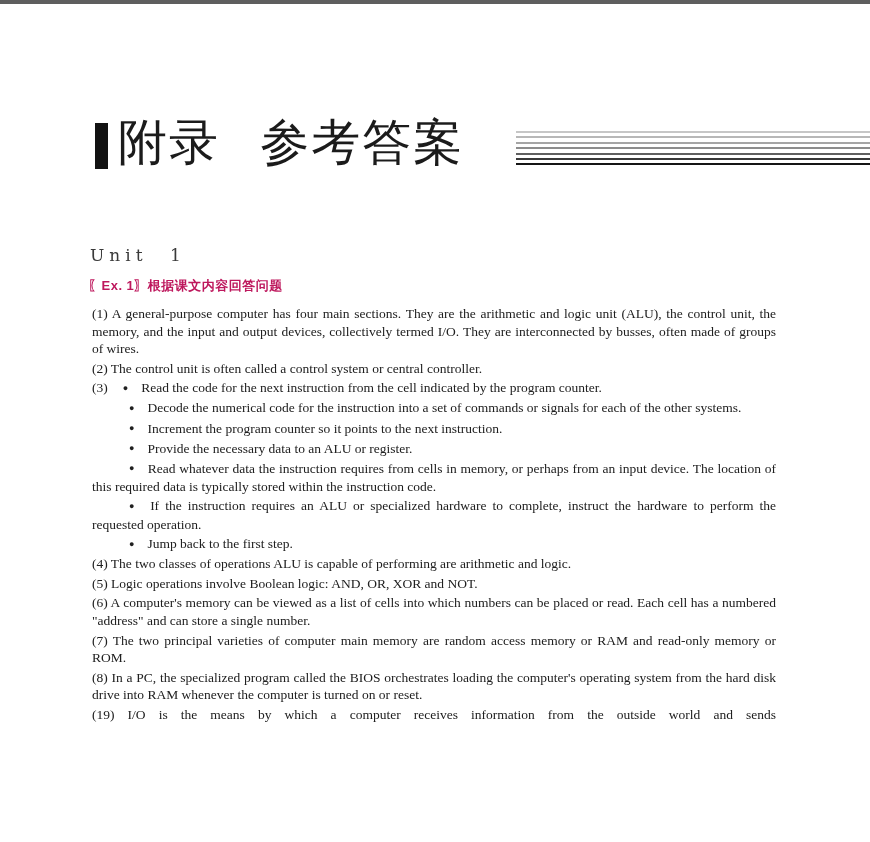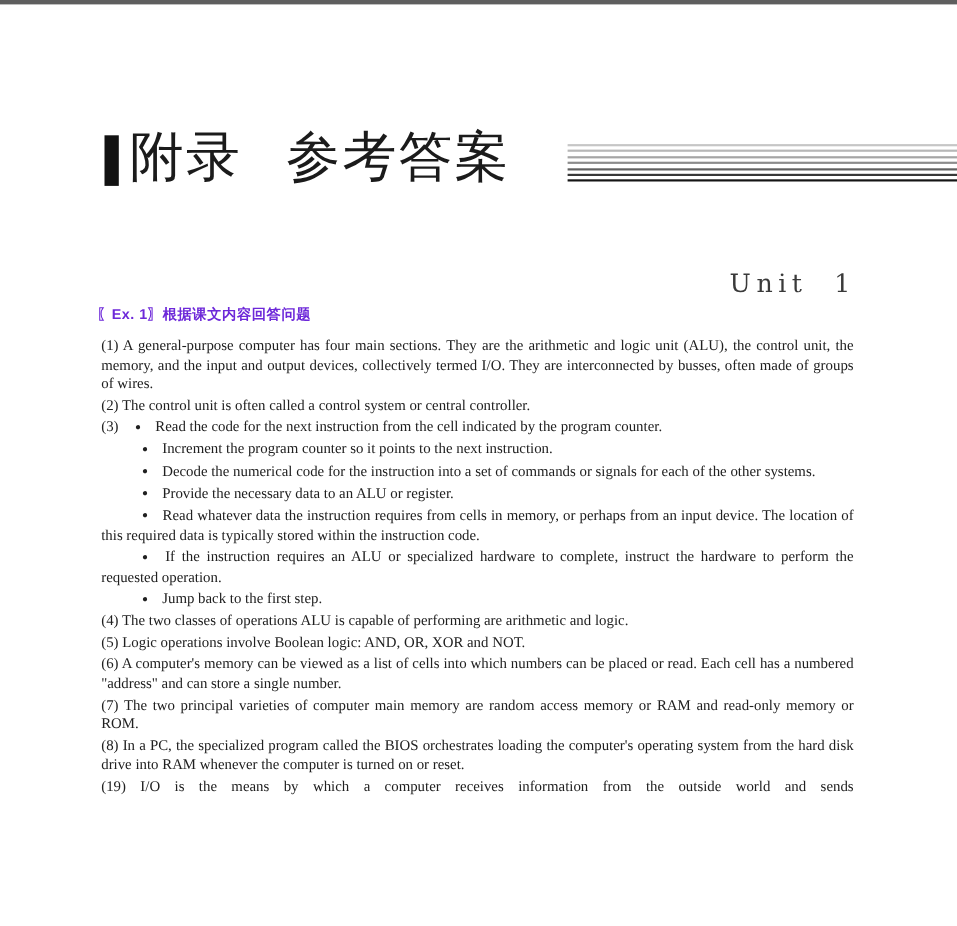--- a/index.html
+++ b/index.html
@@ -51,34 +51,34 @@
   }
   .title-rules .rule {
     height: 2px;
     margin-bottom: 3.4px;
   }
   .unit-title {
     position: absolute;
     top: 245px;
     left: 90px;
     width: 688px;
-    text-align: right;
-    font-size: 23px;
+    text-align: left;
+    font-size: 17px;
     letter-spacing: 5px;
     word-spacing: 12px;
     color: #3a3a3a;
     font-family: "DejaVu Serif", serif;
   }
   .ex-heading {
     position: absolute;
     top: 277px;
     left: 88px;
     font-size: 13px;
     font-weight: bold;
-    color: #6d28d9;
+    color: #be185d;
     font-family: "Liberation Sans", sans-serif;
     letter-spacing: 0.5px;
   }
   .answers {
     position: absolute;
     top: 303px;
     left: 90px;
     width: 688px;
     font-size: 13.5px;
     line-height: 17.6px;
@@ -127,22 +127,22 @@
     </div>
 
   <div class="unit-title">Unit 1</div>
 
   <div class="ex-heading">〖Ex. 1〗根据课文内容回答问题</div>
 
   <div class="answers">
       <p><span>(1) A general-purpose computer has four main sections. They are the arithmetic and logic unit (ALU), the control unit, the memory, and the input and output devices, collectively termed I/O. They are interconnected by busses, often made of groups of wires.</span></p>
       <p><span>(2) The control unit is often called a control system or central controller.</span></p>
       <p><span class="num">(3)</span><span class="dot">●</span><span>Read the code for the next instruction from the cell indicated by the program counter.</span></p>
+      <p class="bullet"><span class="dot">●</span><span>Decode the numerical code for the instruction into a set of commands or signals for each of the other systems.</span></p>
       <p class="bullet"><span class="dot">●</span><span>Increment the program counter so it points to the next instruction.</span></p>
-      <p class="bullet"><span class="dot">●</span><span>Decode the numerical code for the instruction into a set of commands or signals for each of the other systems.</span></p>
       <p class="bullet"><span class="dot">●</span><span>Provide the necessary data to an ALU or register.</span></p>
       <p class="bullet"><span class="dot">●</span><span>Read whatever data the instruction requires from cells in memory, or perhaps from an input device. The location of this required data is typically stored within the instruction code.</span></p>
       <p class="bullet"><span class="dot">●</span><span>If the instruction requires an ALU or specialized hardware to complete, instruct the hardware to perform the requested operation.</span></p>
       <p class="bullet"><span class="dot">●</span><span>Jump back to the first step.</span></p>
       <p><span>(4) The two classes of operations ALU is capable of performing are arithmetic and logic.</span></p>
       <p><span>(5) Logic operations involve Boolean logic: AND, OR, XOR and NOT.</span></p>
       <p><span>(6) A computer's memory can be viewed as a list of cells into which numbers can be placed or read. Each cell has a numbered "address" and can store a single number.</span></p>
       <p><span>(7) The two principal varieties of computer main memory are random access memory or RAM and read-only memory or ROM.</span></p>
       <p><span>(8) In a PC, the specialized program called the BIOS orchestrates loading the computer's operating system from the hard disk drive into RAM whenever the computer is turned on or reset.</span></p>
       <p class="justify-last"><span>(19) I/O is the means by which a computer receives information from the outside world and sends</span></p>

